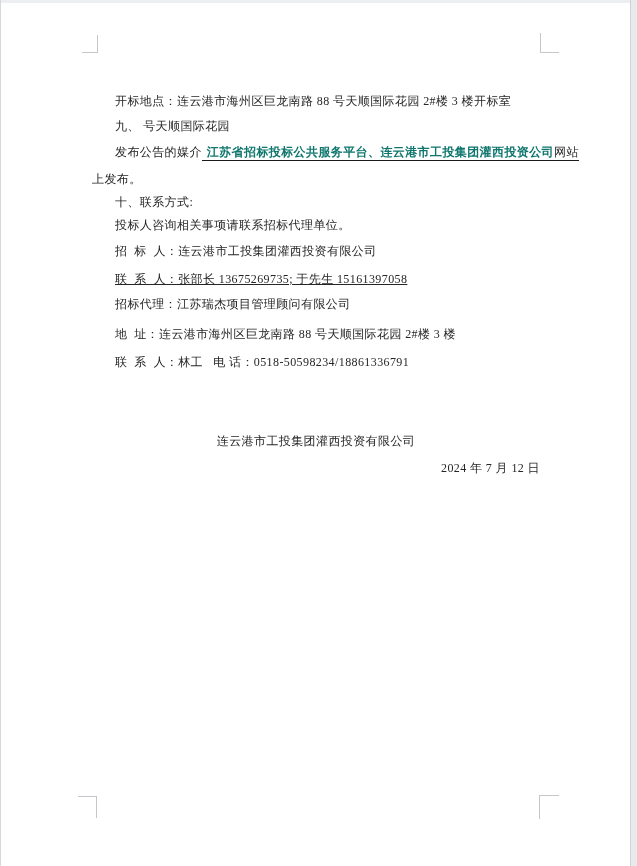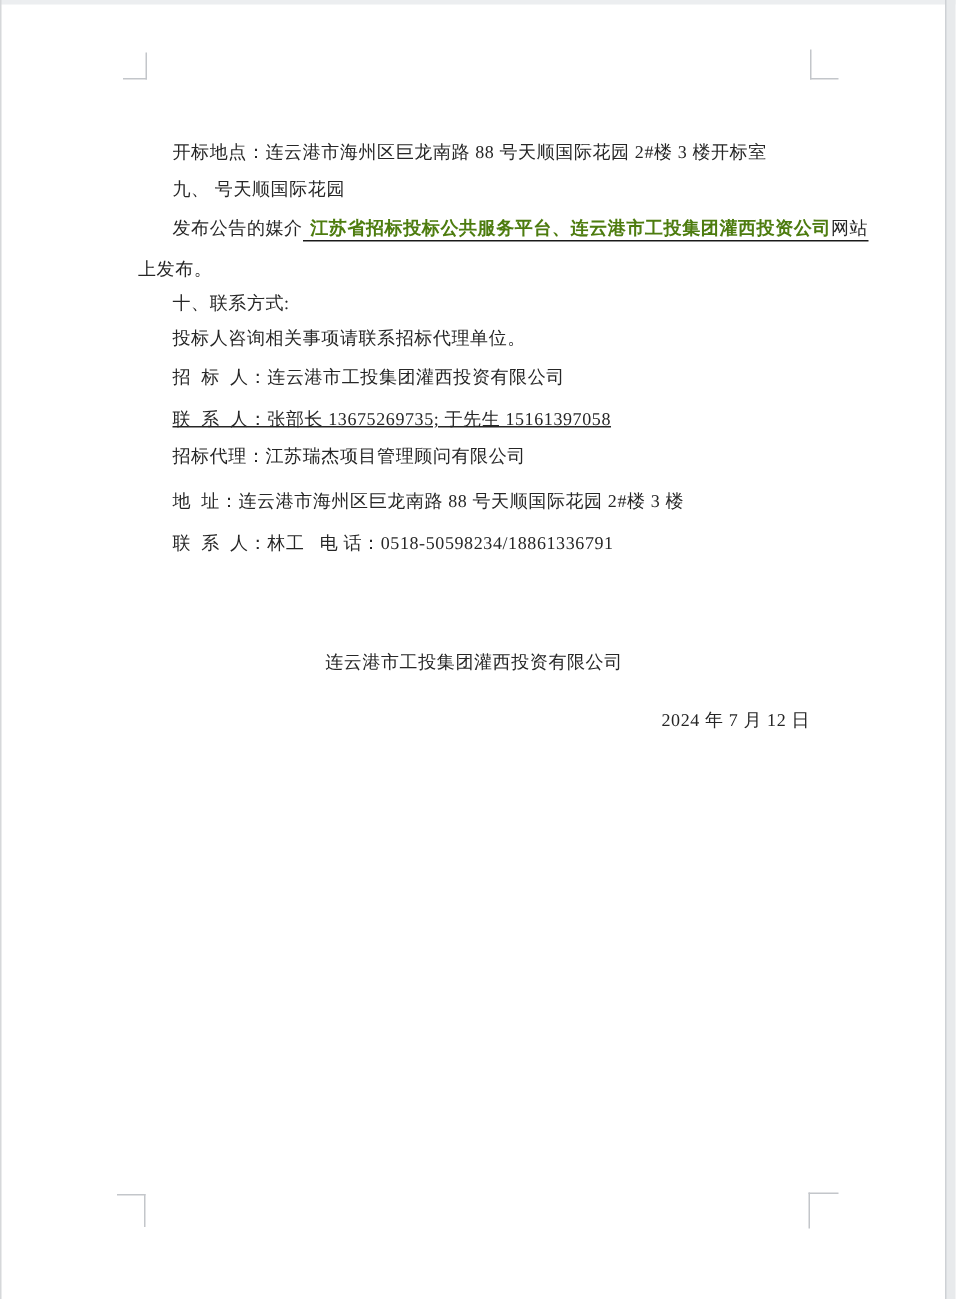--- a/index.html
+++ b/index.html
@@ -54,36 +54,36 @@
     right: 97px;
     text-align: right;
   }
   .u {
     border-bottom: 1px solid #1a1a1a;
     padding-bottom: 1px;
     padding-left: 5px;
   }
   .b {
     font-weight: bold;
-    color: #4d7c0f;
+    color: #0f766e;
   }
   
   .l1  { top: 61px; }
   .l2  { top: 86px; }
   .l3  { top: 112px; }
   .l4  { top: 139px; }
   .l5  { top: 162px; }
   .l6  { top: 185px; }
   .l7  { top: 211px; }
   .l8  { top: 239px; text-decoration: underline; }
   .l9  { top: 264px; }
   .l10 { top: 294px; }
   .l11 { top: 322px; }
   .l12 { top: 401px; text-align: center; }
-  .l13 { top: 440px; }
+  .l13 { top: 428px; }
 </style>
 </head>
 <body>
 
 <div class="edge-top"></div>
 <div class="edge-left"></div>
 <div class="edge-right"></div>
 
 <div class="crop crop-tl"></div>
 <div class="crop crop-tr"></div>

